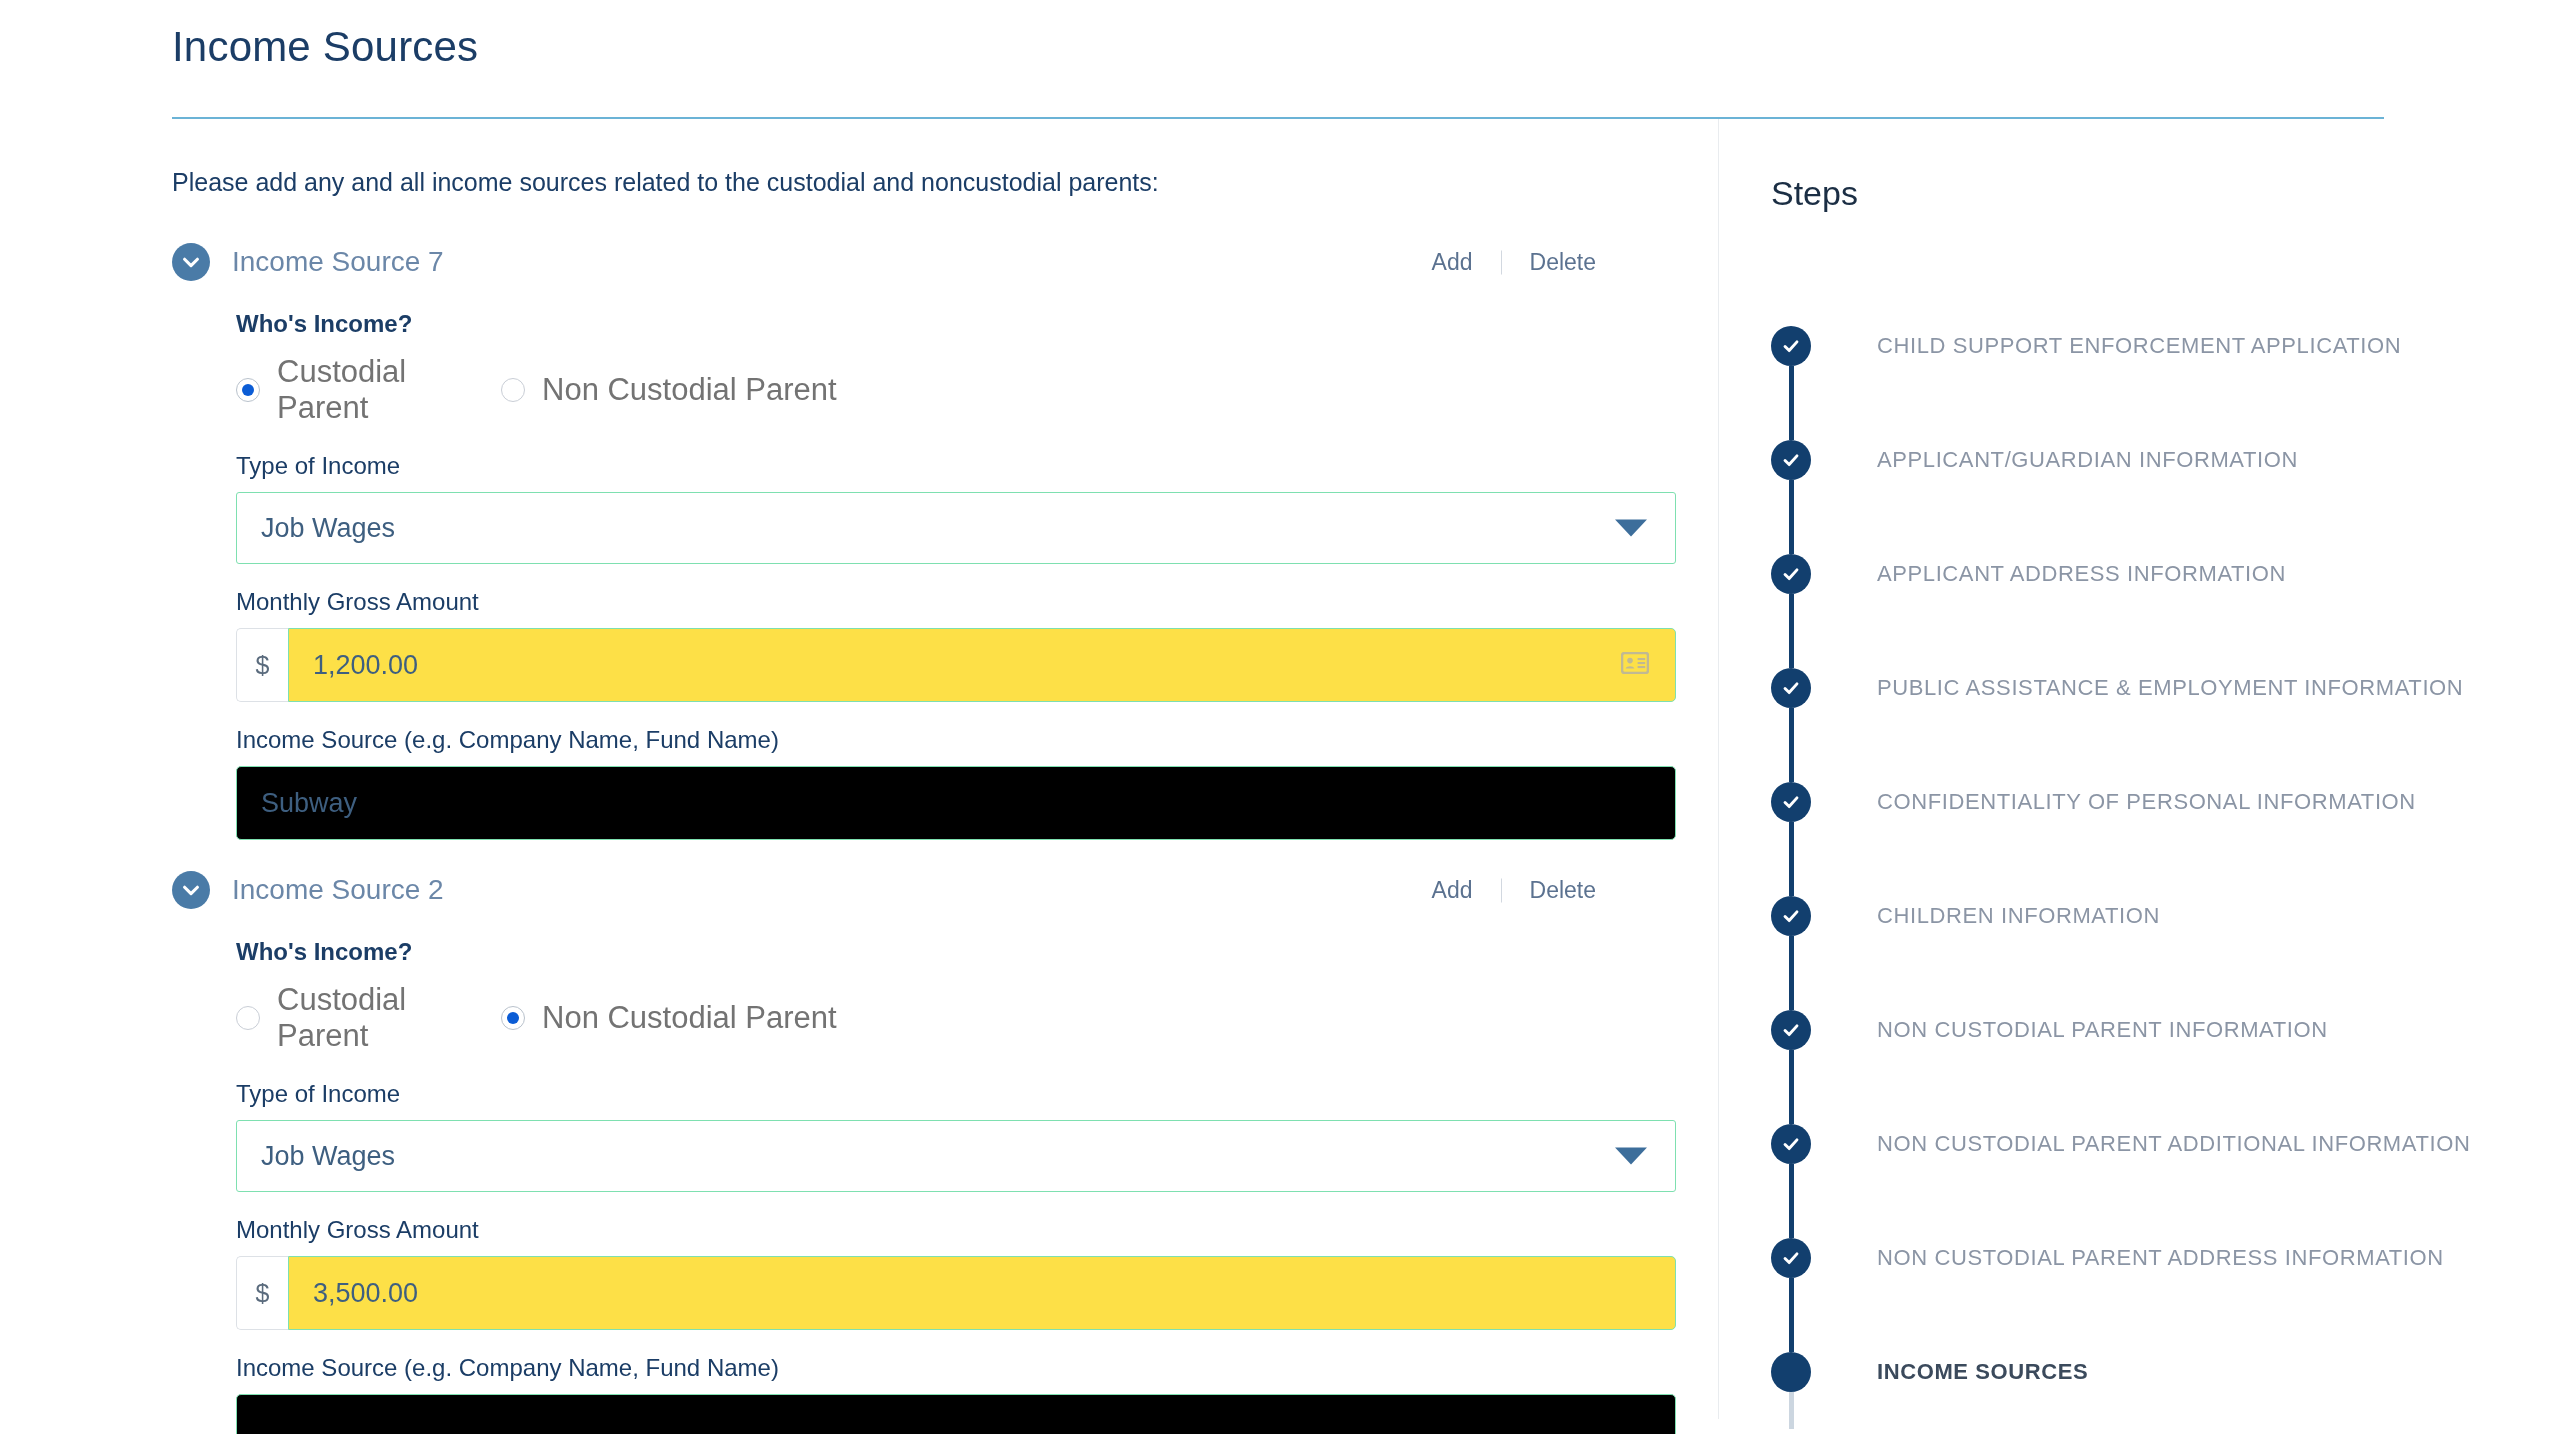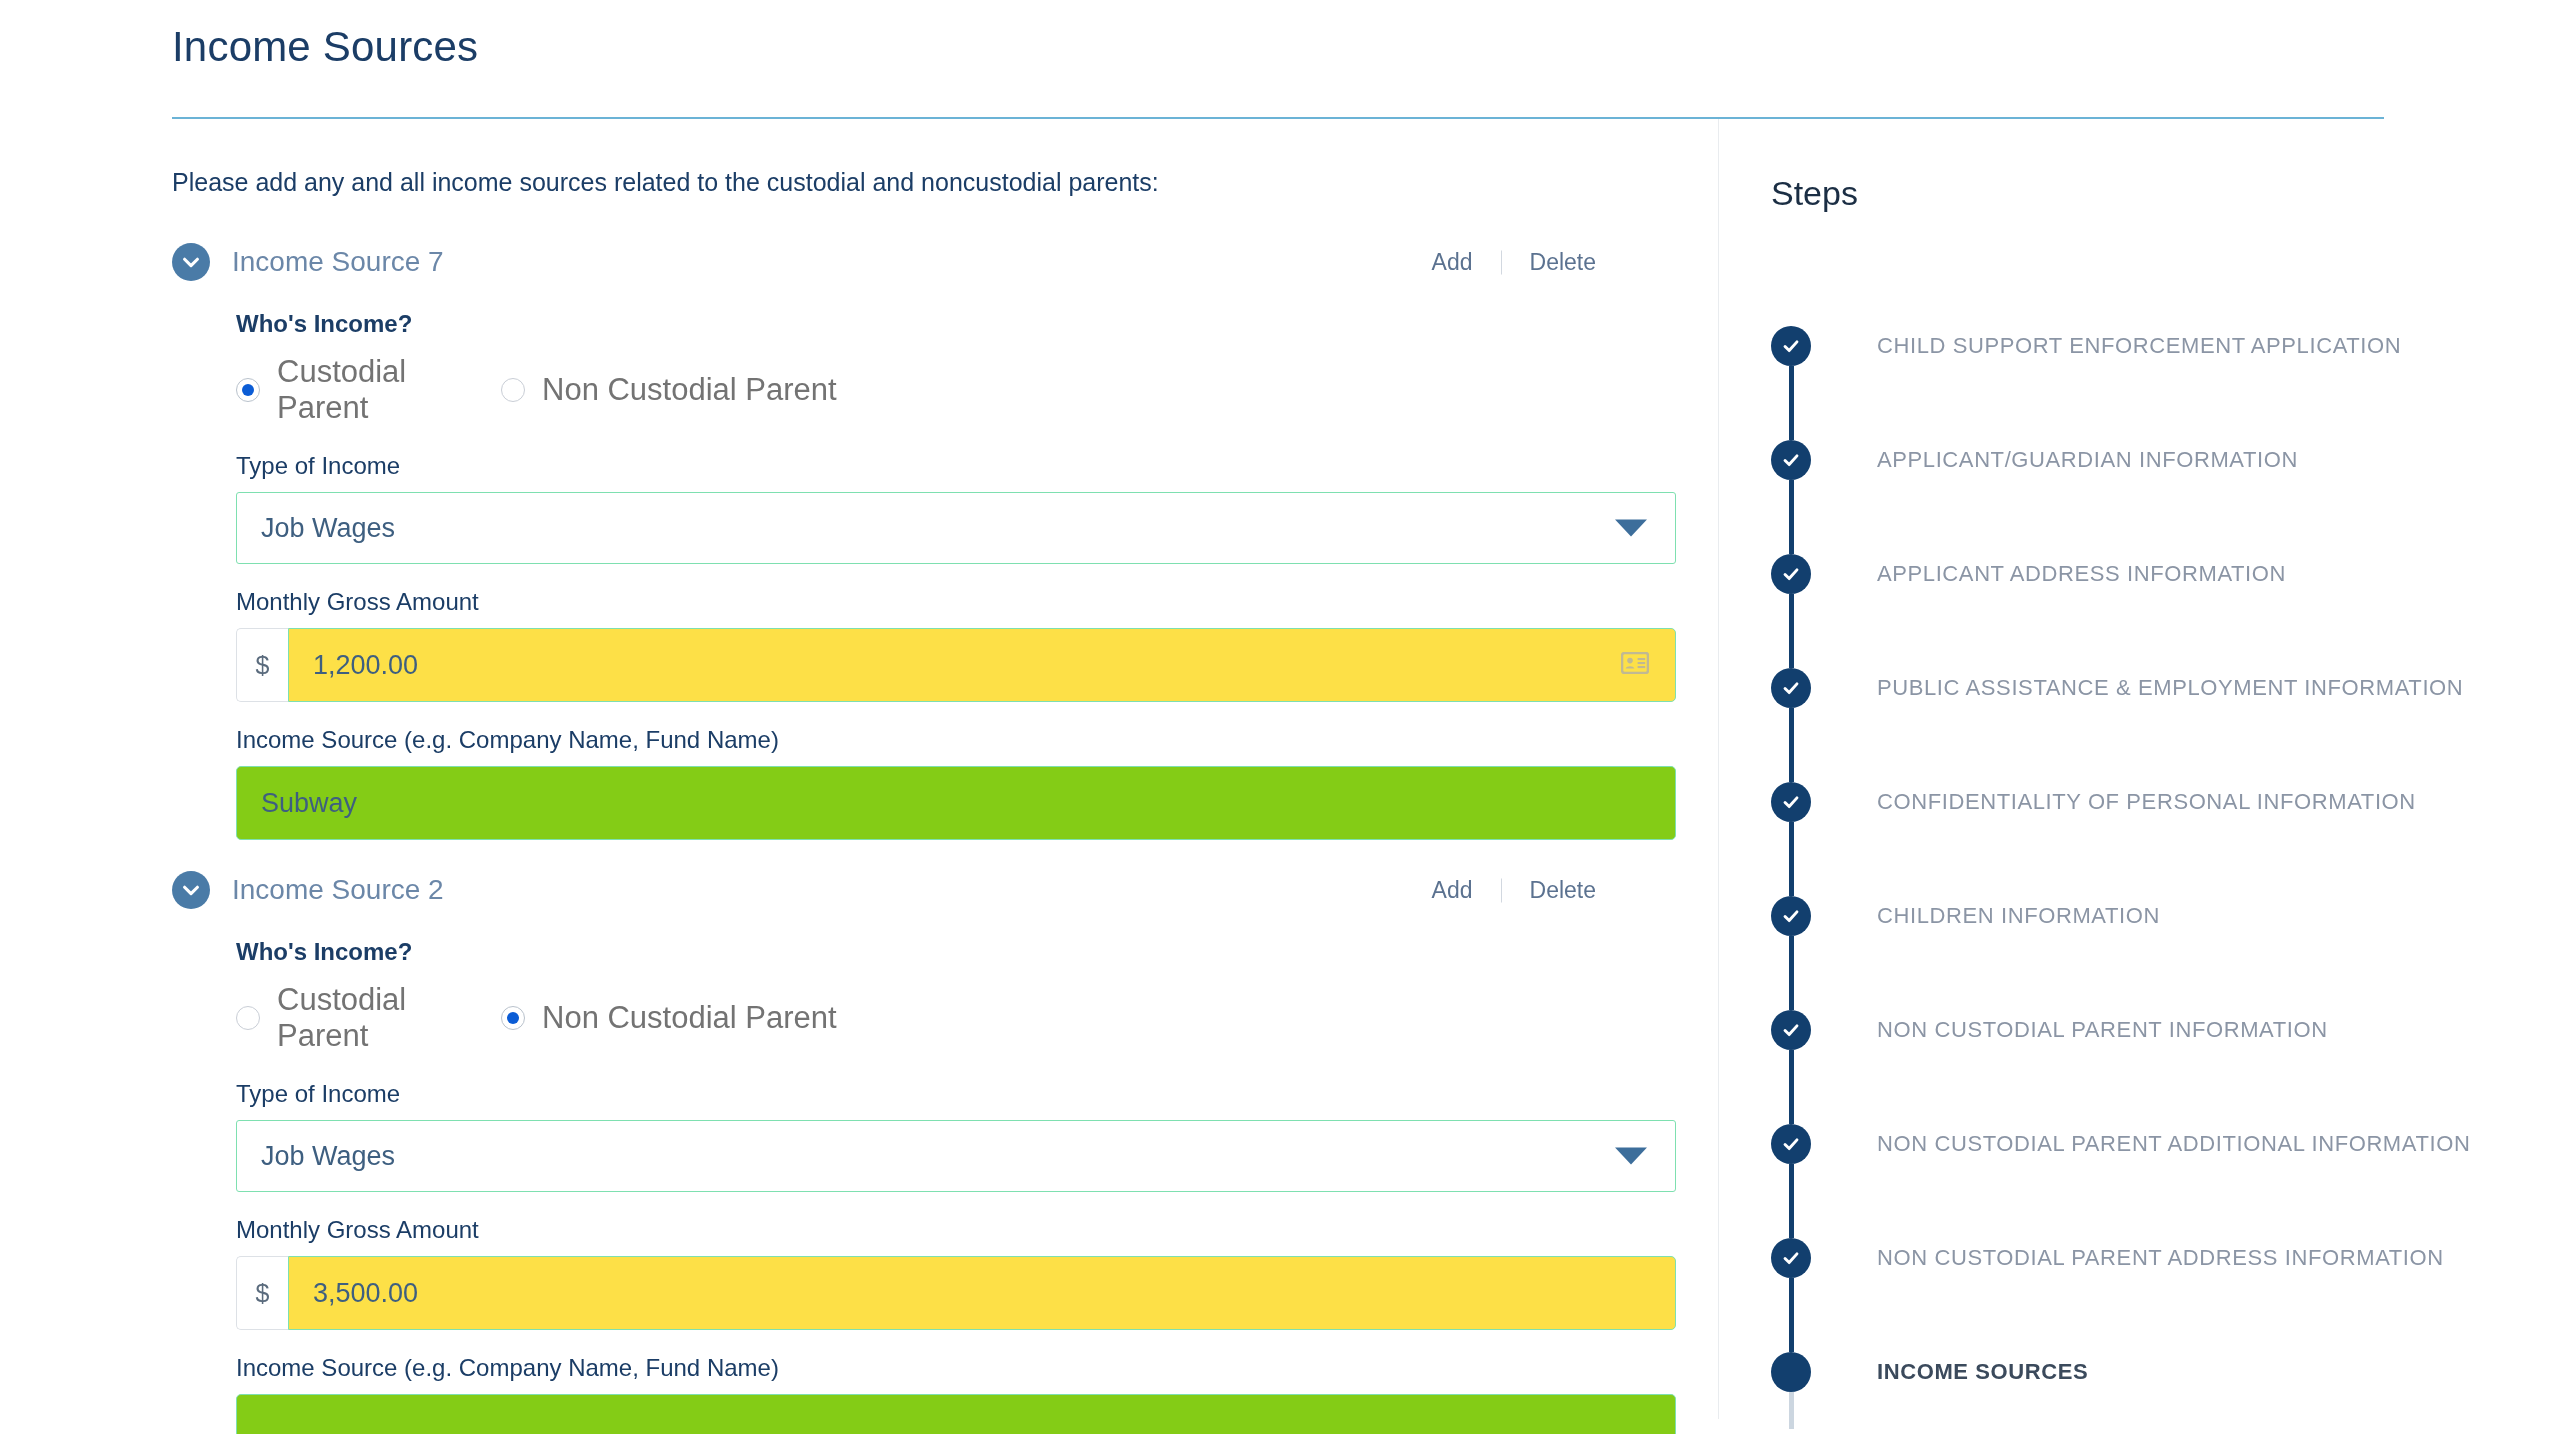--- a/index.html
+++ b/index.html
@@ -239,21 +239,21 @@
     opacity: 0.75;
     cursor: pointer;
   }
 
   
   .text-input {
     width: 1440px;
     height: 74px;
     border: 1px solid #7ee0b0;
     border-radius: 5px;
-    background: #84cc16;
+    background: #000000;
     display: flex;
     align-items: center;
     padding: 0 24px;
     cursor: text;
   }
   .text-value {
     font-size: 27px;
     color: #3e5f80;
   }
 

